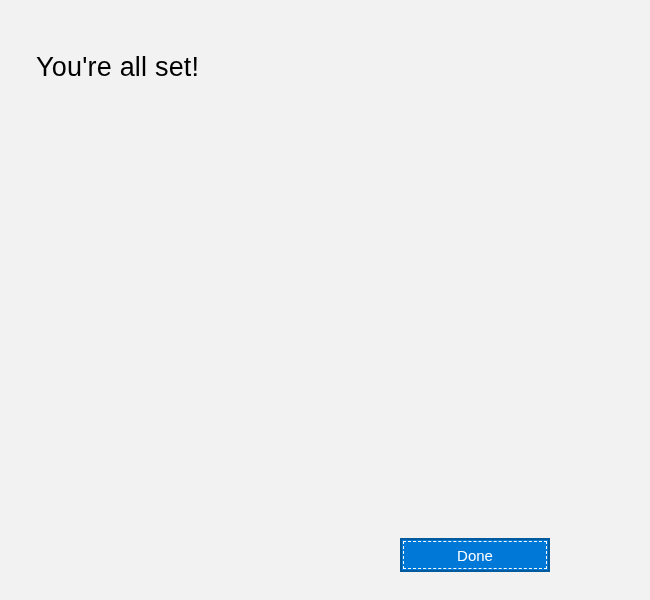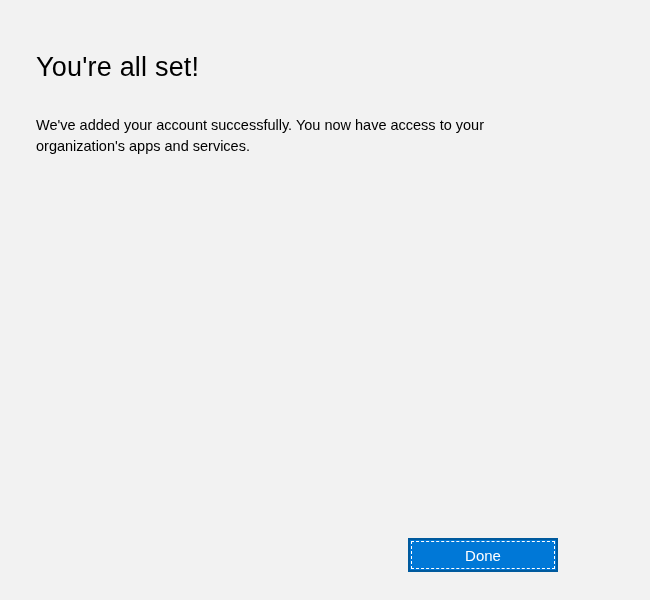--- a/index.html
+++ b/index.html
@@ -31,38 +31,37 @@
     .message {
       font-size: 14.5px;
       color: #000;
       line-height: 1.45;
       font-weight: 400;
       max-width: 560px;
     }
     .button-row {
       position: absolute;
       bottom: 28px;
-      right: 28px;
+      right: 36px;
     }
     .done-btn {
       width: 150px;
       height: 34px;
       background: #0078d7;
       color: #fff;
       border: 2px solid #005a9e;
       font-size: 15px;
       font-family: inherit;
       cursor: pointer;
       outline: 1px dashed #fff;
       outline-offset: -4px;
       padding: 0;
     }
   </style>
 </head>
 <body>
 
 <div class="dialog">
   <h1 class="title">You're all set!</h1>
-  <p class="message">We've added your account successfully. You now have access to your organization's apps and services.</p>
   <div class="button-row">
     <button class="done-btn">Done</button>
   </div>
 </div>
 
 </body></html>

